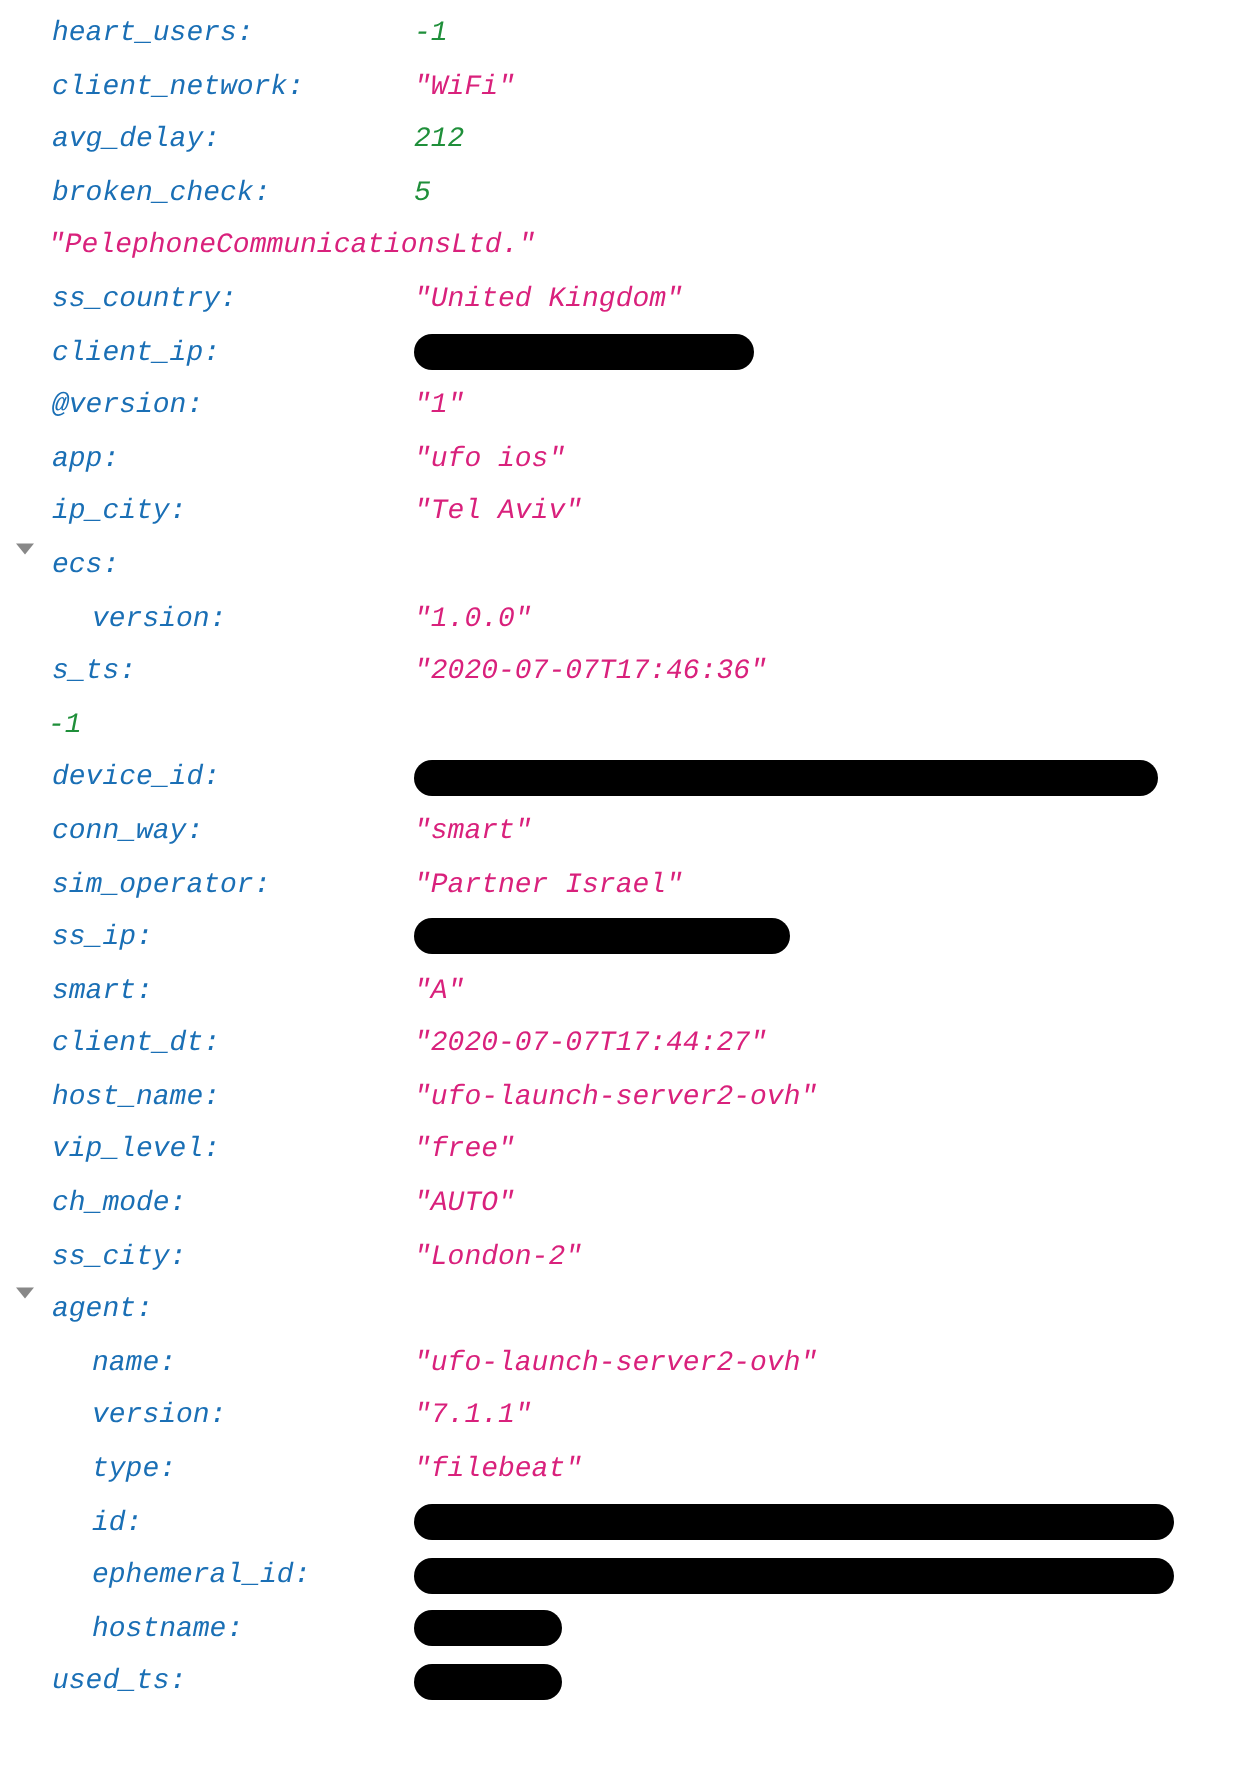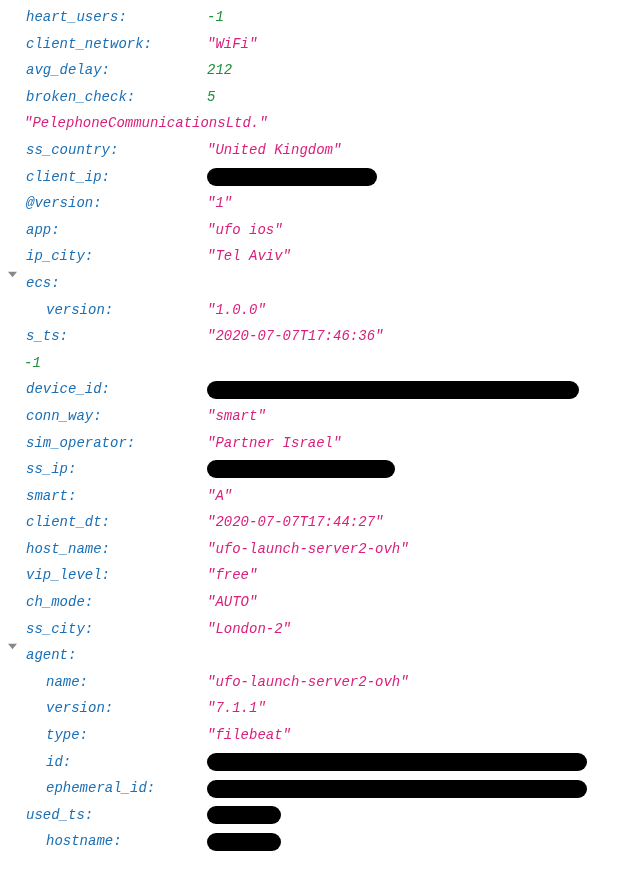--- a/index.html
+++ b/index.html
@@ -215,21 +215,21 @@
       <div class="key-col nested1">id:</div>
       <div class="val-col"><span class="redact w380"></span></div>
     </div>
     <div class="row">
       <div class="gutter"></div>
       <div class="key-col nested1">ephemeral_id:</div>
       <div class="val-col"><span class="redact w380"></span></div>
     </div>
     <div class="row">
       <div class="gutter"></div>
+      <div class="key-col nested1">hostname:</div>
+      <div class="val-col"><span class="redact w74"></span></div>
+    </div>
+    <div class="row">
+      <div class="gutter"></div>
       <div class="key-col">used_ts:</div>
-      <div class="val-col"><span class="redact w74"></span></div>
-    </div>
-    <div class="row">
-      <div class="gutter"></div>
-      <div class="key-col nested1">hostname:</div>
       <div class="val-col"><span class="redact w74"></span></div>
     </div>
   </div>
 
 </body></html>

